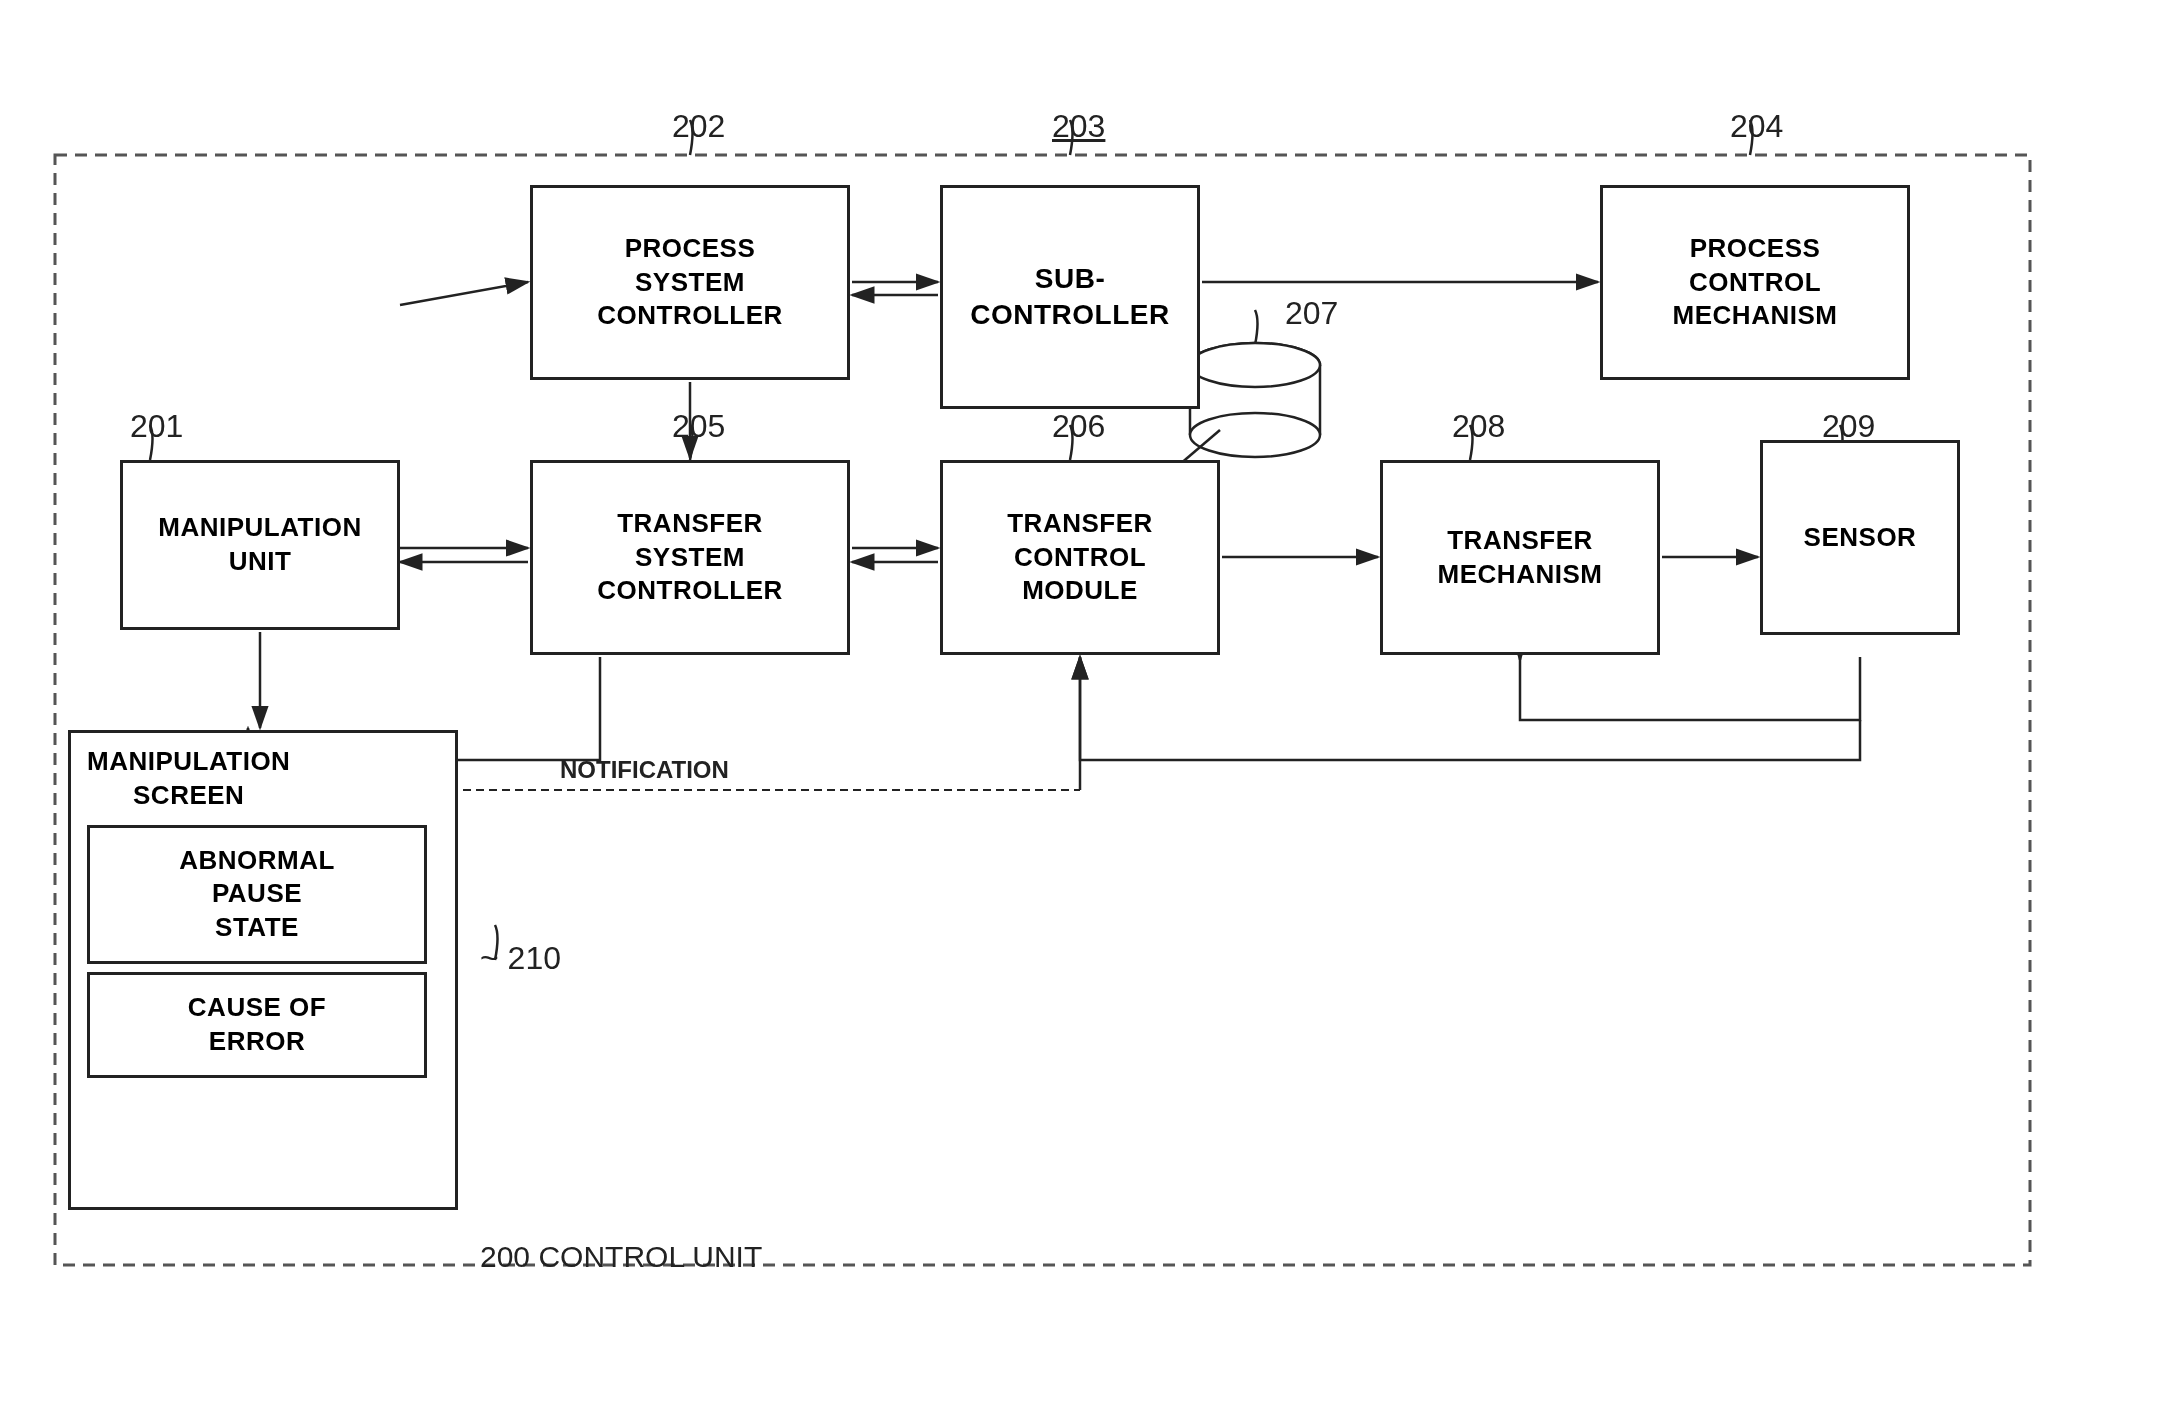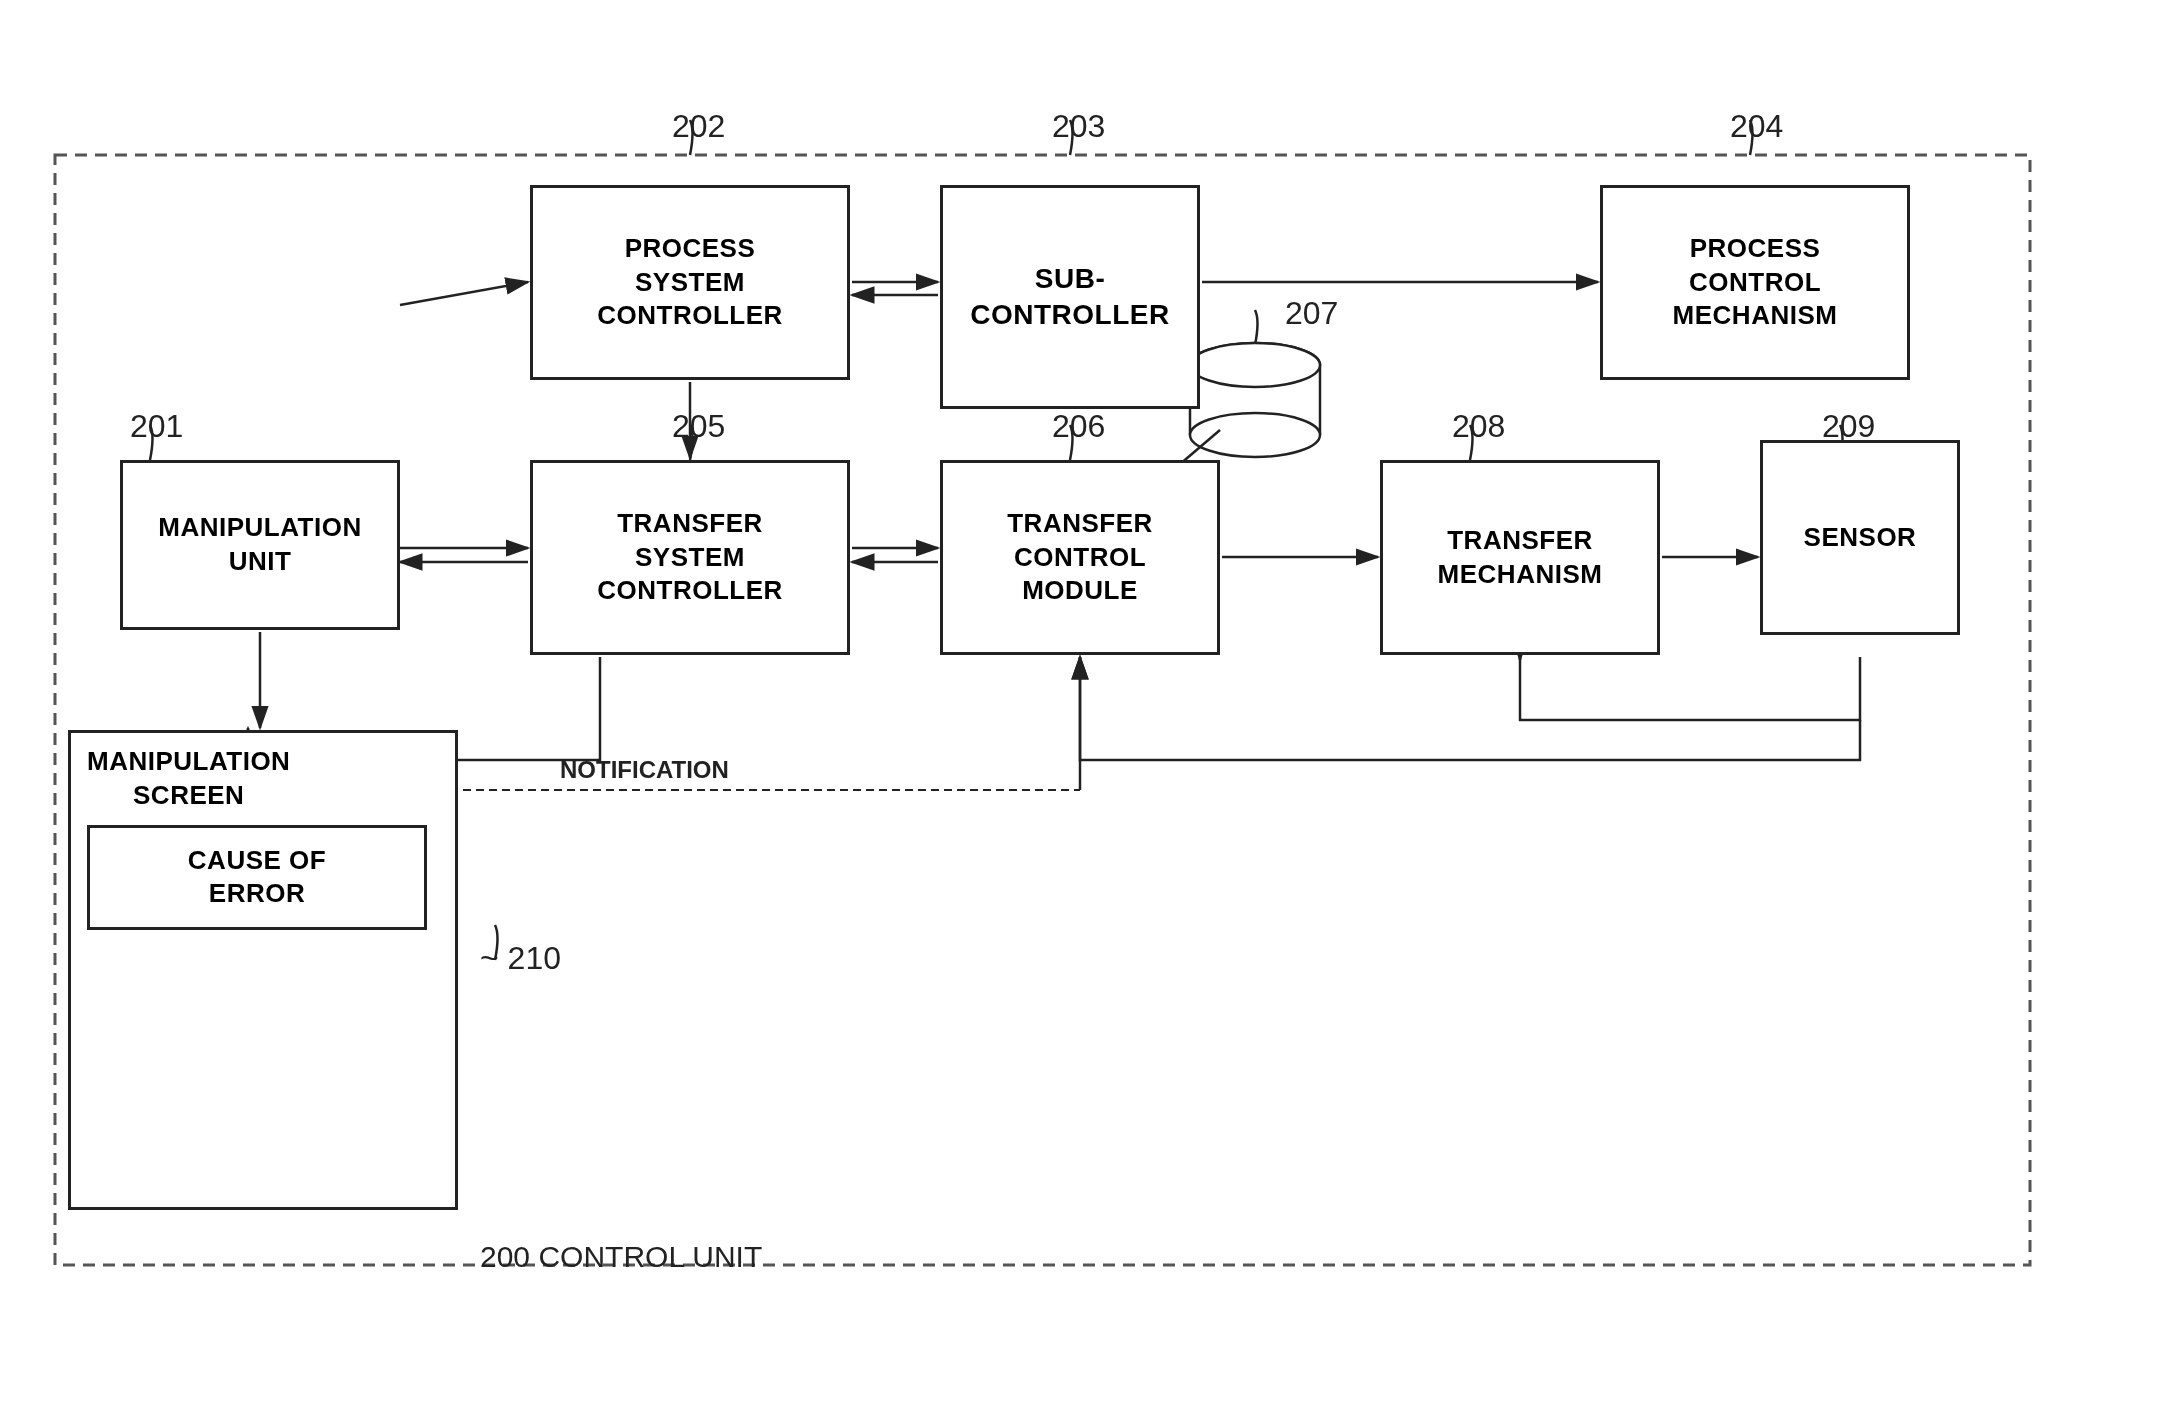--- a/index.html
+++ b/index.html
@@ -161,28 +161,31 @@
     <span>TRANSFER<br>MECHANISM</span>
   </div>
 
   <div class="box" style="left:1760px; top:440px; width:200px; height:195px; font-size:26px;text-align:right;">
     <span>SENSOR</span>
   </div>
 
   <div class="box" style="left:68px; top:730px; width:390px; height:480px; font-size:26px; align-items:flex-start; justify-content:flex-start; padding:12px 16px; flex-direction:column;">
     <span style="font-size:26px; font-weight:bold; margin-bottom:12px;">MANIPULATION<br>SCREEN</span>
 
+    <div style="border:3px solid #222; width:340px; padding:16px 12px; margin-bottom:8px; text-align:center;">
+      <span style="font-size:26px; font-weight:bold;">ABNORMAL<br>PAUSE<br>STATE</span>
+    </div>
 
     <div style="border:3px solid #222; width:340px; padding:16px 12px; text-align:center;">
       <span style="font-size:26px; font-weight:bold;">CAUSE OF<br>ERROR</span>
     </div>
   </div>
 
   <div class="ref-num" style="left:672px; top:108px;">202</div>
-  <div class="ref-num" style="left:1052px; top:108px;">203</div>
+  <div class="ref-num" style="left:1052px; top:108px;text-decoration:underline;">203</div>
   <div class="ref-num" style="left:1730px; top:108px;">204</div>
   <div class="ref-num" style="left:130px; top:408px;">201</div>
   <div class="ref-num" style="left:672px; top:408px;">205</div>
   <div class="ref-num" style="left:1052px; top:408px;">206</div>
   <div class="ref-num" style="left:1285px; top:295px;">207</div>
   <div class="ref-num" style="left:1452px; top:408px;">208</div>
   <div class="ref-num" style="left:1822px; top:408px;">209</div>
   <div class="ref-num" style="left:480px; top:940px;">~ 210</div>
 
   <div class="label" style="left:560px; top:756px; font-size:24px; font-weight:bold;">

